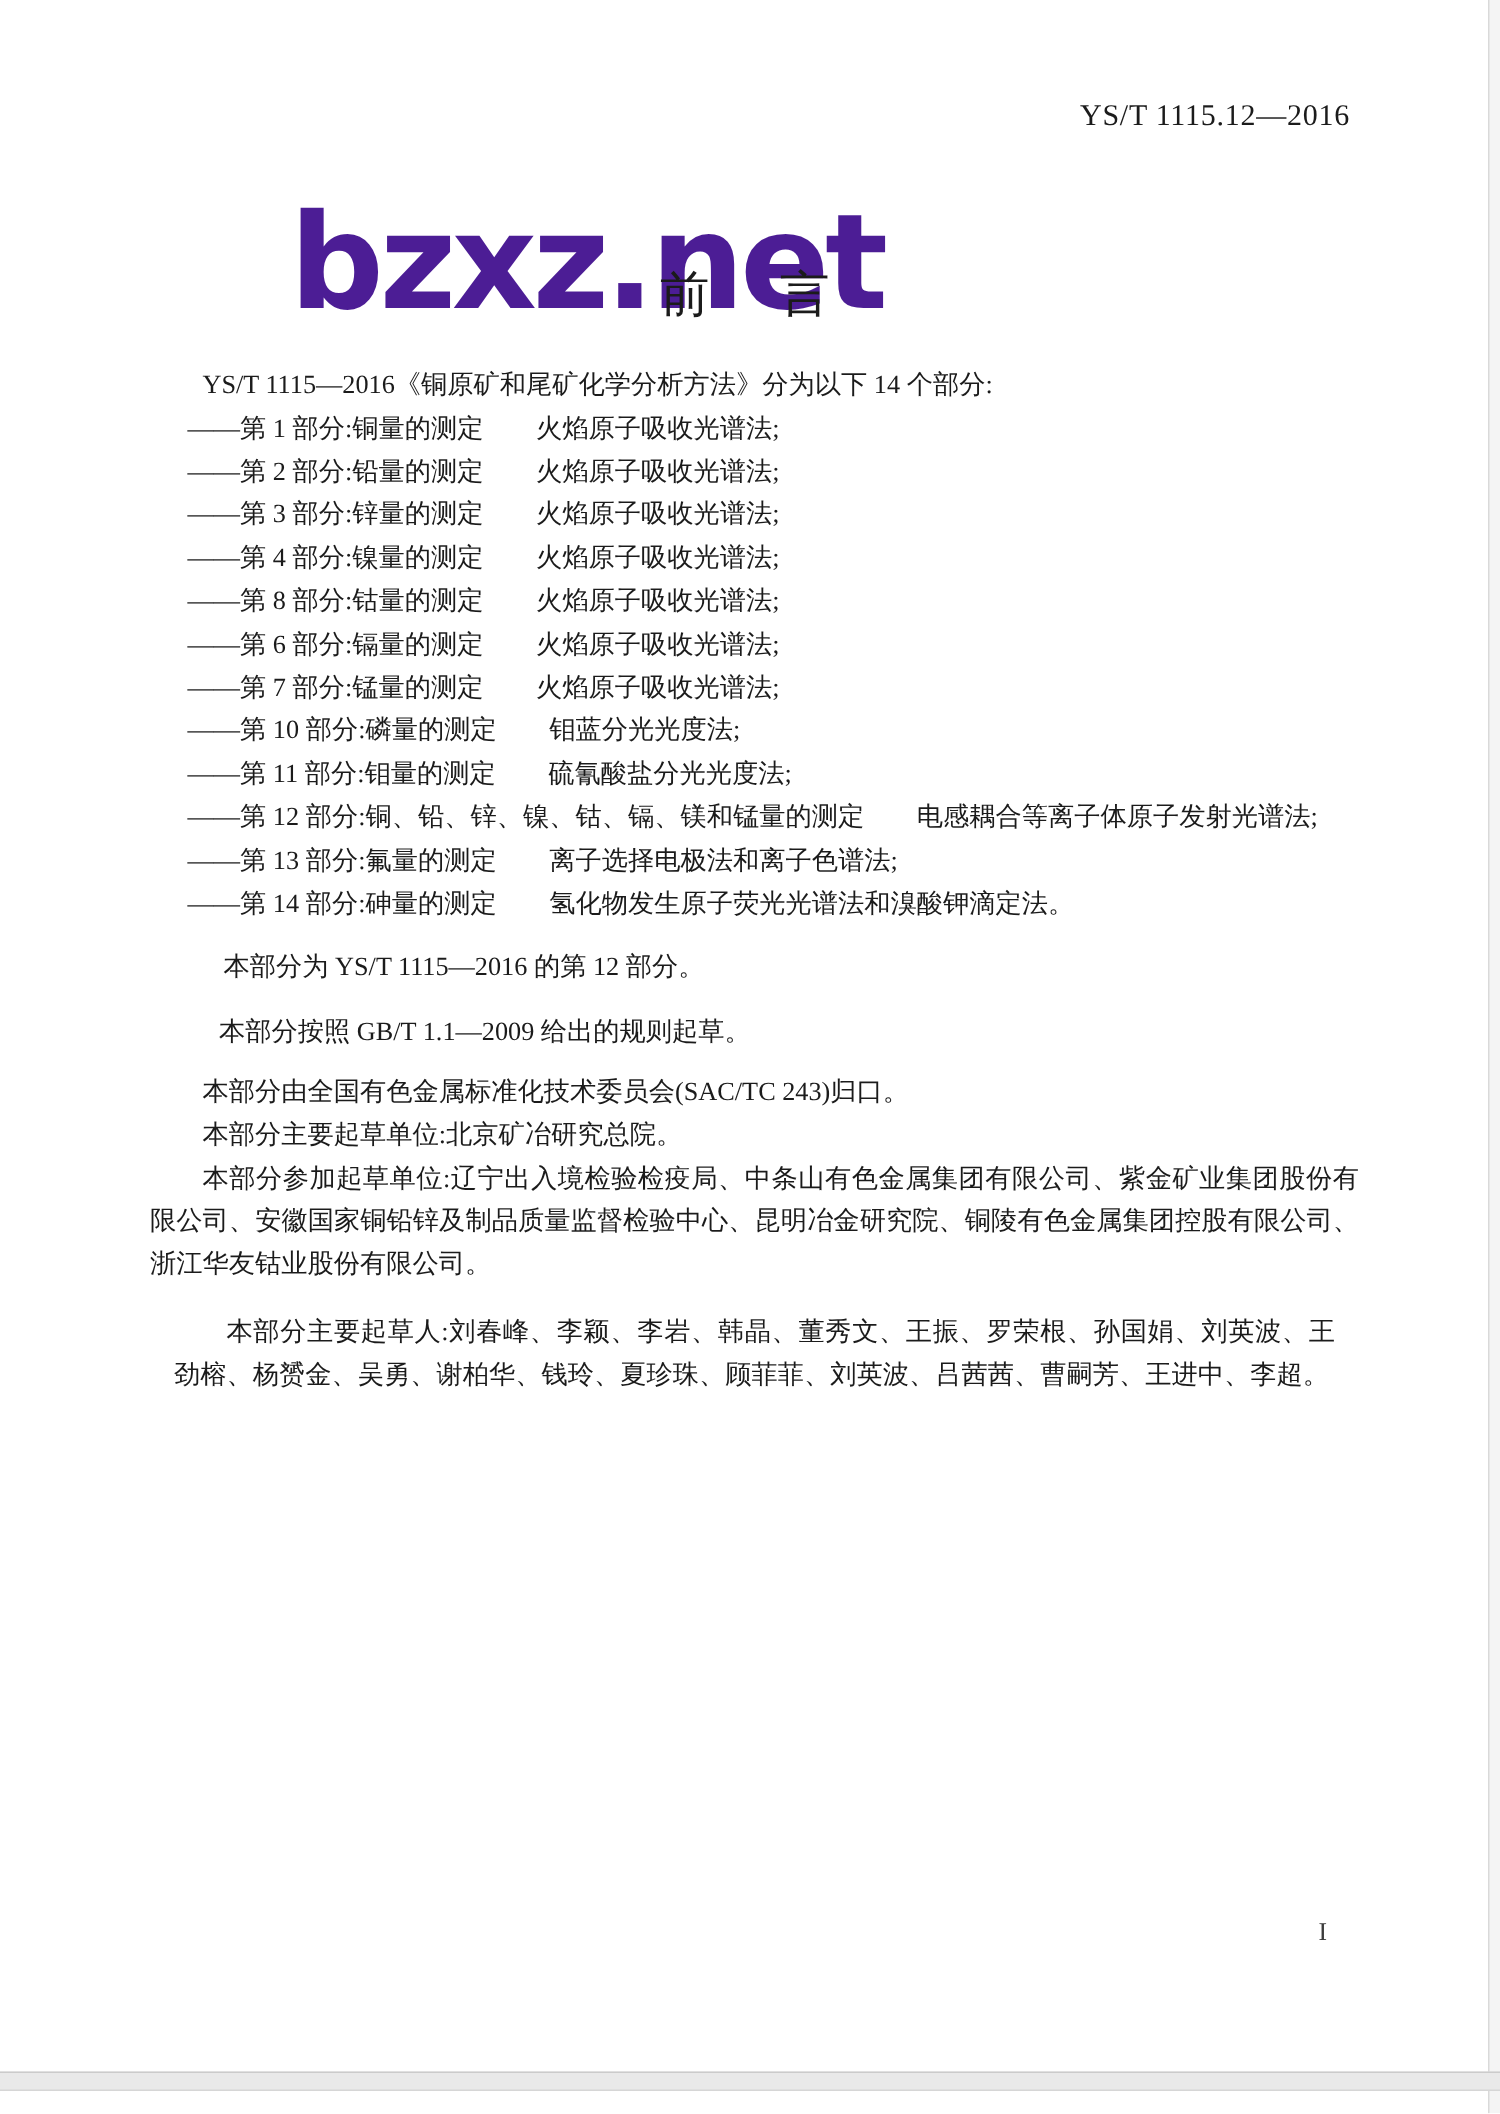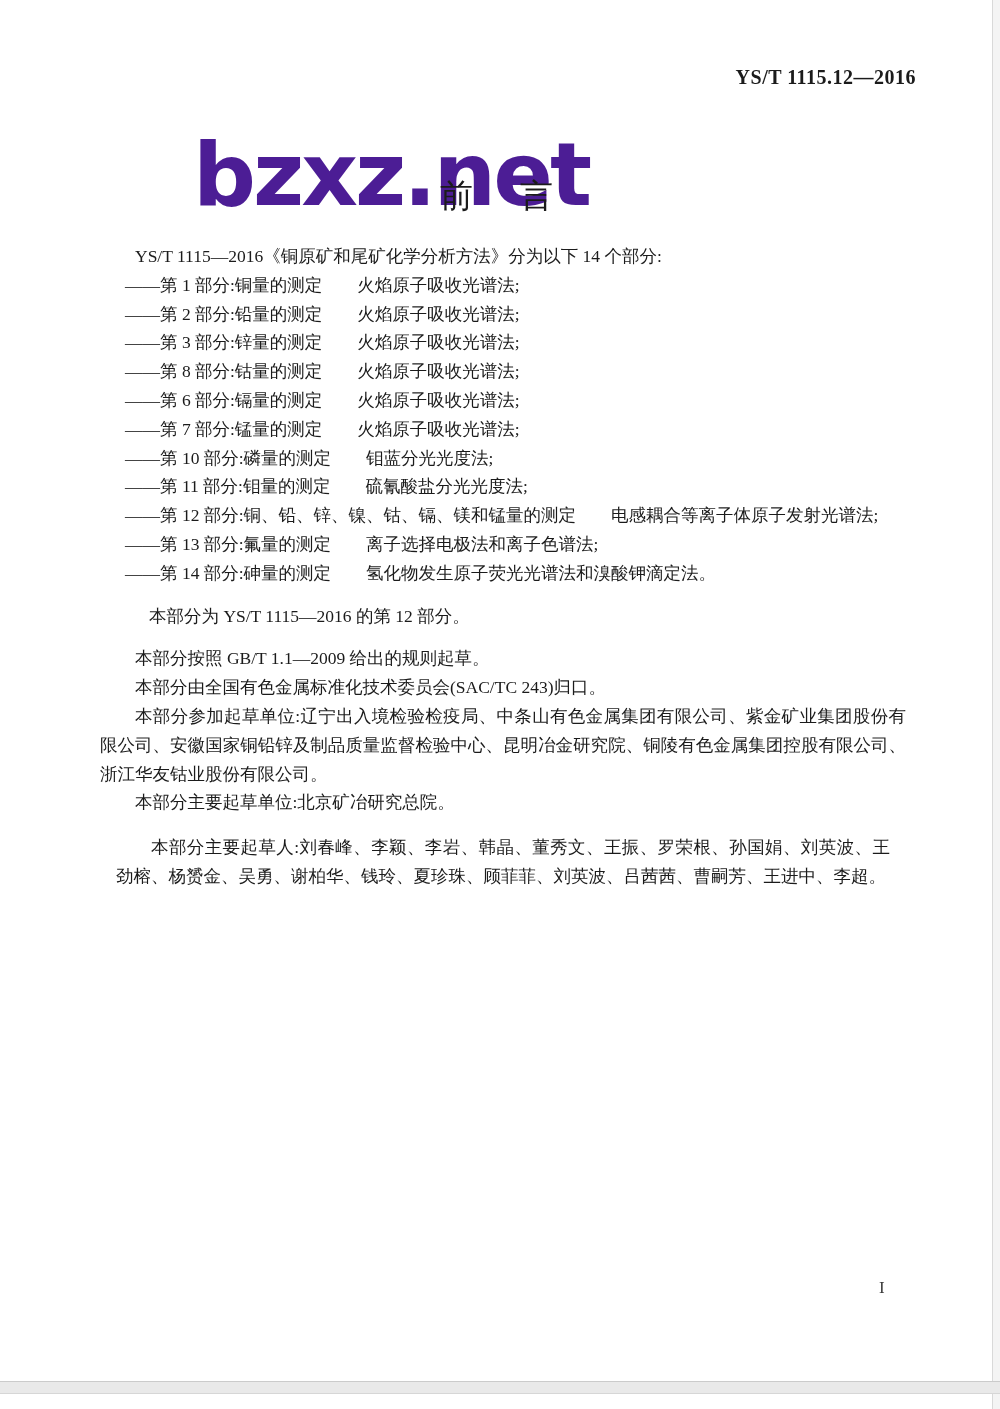--- a/index.html
+++ b/index.html
@@ -8,23 +8,23 @@
     width: 1000px;
     height: 1409px;
     background: #ffffff;
     font-family: "Liberation Serif", "DejaVu Serif", serif;
     color: #1b1b1b;
     overflow: hidden;
   }
   .doc-code {
     position: absolute;
     top: 66px;
-    right: 84px;
+    right: 100px;
     font-size: 20px;
-    font-weight: bold;
+    font-weight: normal;
     letter-spacing: 0.5px;
     white-space: nowrap;
     margin-left: 20px;
   }
   .title-block {
     position: absolute;
     top: 0; left: 0;
     width: 100%;
     height: 240px;
   }
@@ -103,34 +103,35 @@
     <div class="watermark">bzxz.net</div>
     <h1 class="page-title">前　言</h1>
   </div>
 
   <div class="body-text">
     <div class="intro">YS/T 1115—2016《铜原矿和尾矿化学分析方法》分为以下 14 个部分:</div>
 
     <div class="part">——第 1 部分:铜量的测定　　火焰原子吸收光谱法;</div>
     <div class="part">——第 2 部分:铅量的测定　　火焰原子吸收光谱法;</div>
     <div class="part">——第 3 部分:锌量的测定　　火焰原子吸收光谱法;</div>
+    <div class="part">——第 4 部分:镍量的测定　　火焰原子吸收光谱法;</div>
     <div class="part">——第 8 部分:钴量的测定　　火焰原子吸收光谱法;</div>
     <div class="part">——第 6 部分:镉量的测定　　火焰原子吸收光谱法;</div>
     <div class="part">——第 7 部分:锰量的测定　　火焰原子吸收光谱法;</div>
     <div class="part">——第 10 部分:磷量的测定　　钼蓝分光光度法;</div>
     <div class="part">——第 11 部分:钼量的测定　　硫氰酸盐分光光度法;</div>
     <div class="part">——第 12 部分:铜、铅、锌、镍、钴、镉、镁和锰量的测定　　电感耦合等离子体原子发射光谱法;</div>
     <div class="part">——第 13 部分:氟量的测定　　离子选择电极法和离子色谱法;</div>
     <div class="part">——第 14 部分:砷量的测定　　氢化物发生原子荧光光谱法和溴酸钾滴定法。</div>
 
     <p class="para" style="margin:14px">本部分为 YS/T 1115—2016 的第 12 部分。</p>
-    <p class="para" style="margin:0">本部分按照 GB/T 1.1—2009 给出的规则起草。</p>
+    <p class="para" style="margin:11px">本部分按照 GB/T 1.1—2009 给出的规则起草。</p>
     <p class="para" style="margin:0">本部分由全国有色金属标准化技术委员会(SAC/TC 243)归口。</p>
+    <p class="para" style="margin:0">本部分主要起草单位:北京矿冶研究总院。</p>
     <p class="para" style="margin:0">本部分参加起草单位:辽宁出入境检验检疫局、中条山有色金属集团有限公司、紫金矿业集团股份有限公司、安徽国家铜铅锌及制品质量监督检验中心、昆明冶金研究院、铜陵有色金属集团控股有限公司、浙江华友钴业股份有限公司。</p>
-    <p class="para" style="margin:0">本部分主要起草单位:北京矿冶研究总院。</p>
     <p class="para" style="margin:16px">本部分主要起草人:刘春峰、李颖、李岩、韩晶、董秀文、王振、罗荣根、孙国娟、刘英波、王劲榕、杨赟金、吴勇、谢柏华、钱玲、夏珍珠、顾菲菲、刘英波、吕茜茜、曹嗣芳、王进中、李超。</p>
   </div>
 
   <div class="page-number">I</div>
 
   <div class="right-edge-shade"></div>
   <div class="bottom-band"></div>
 
 </div>
 

